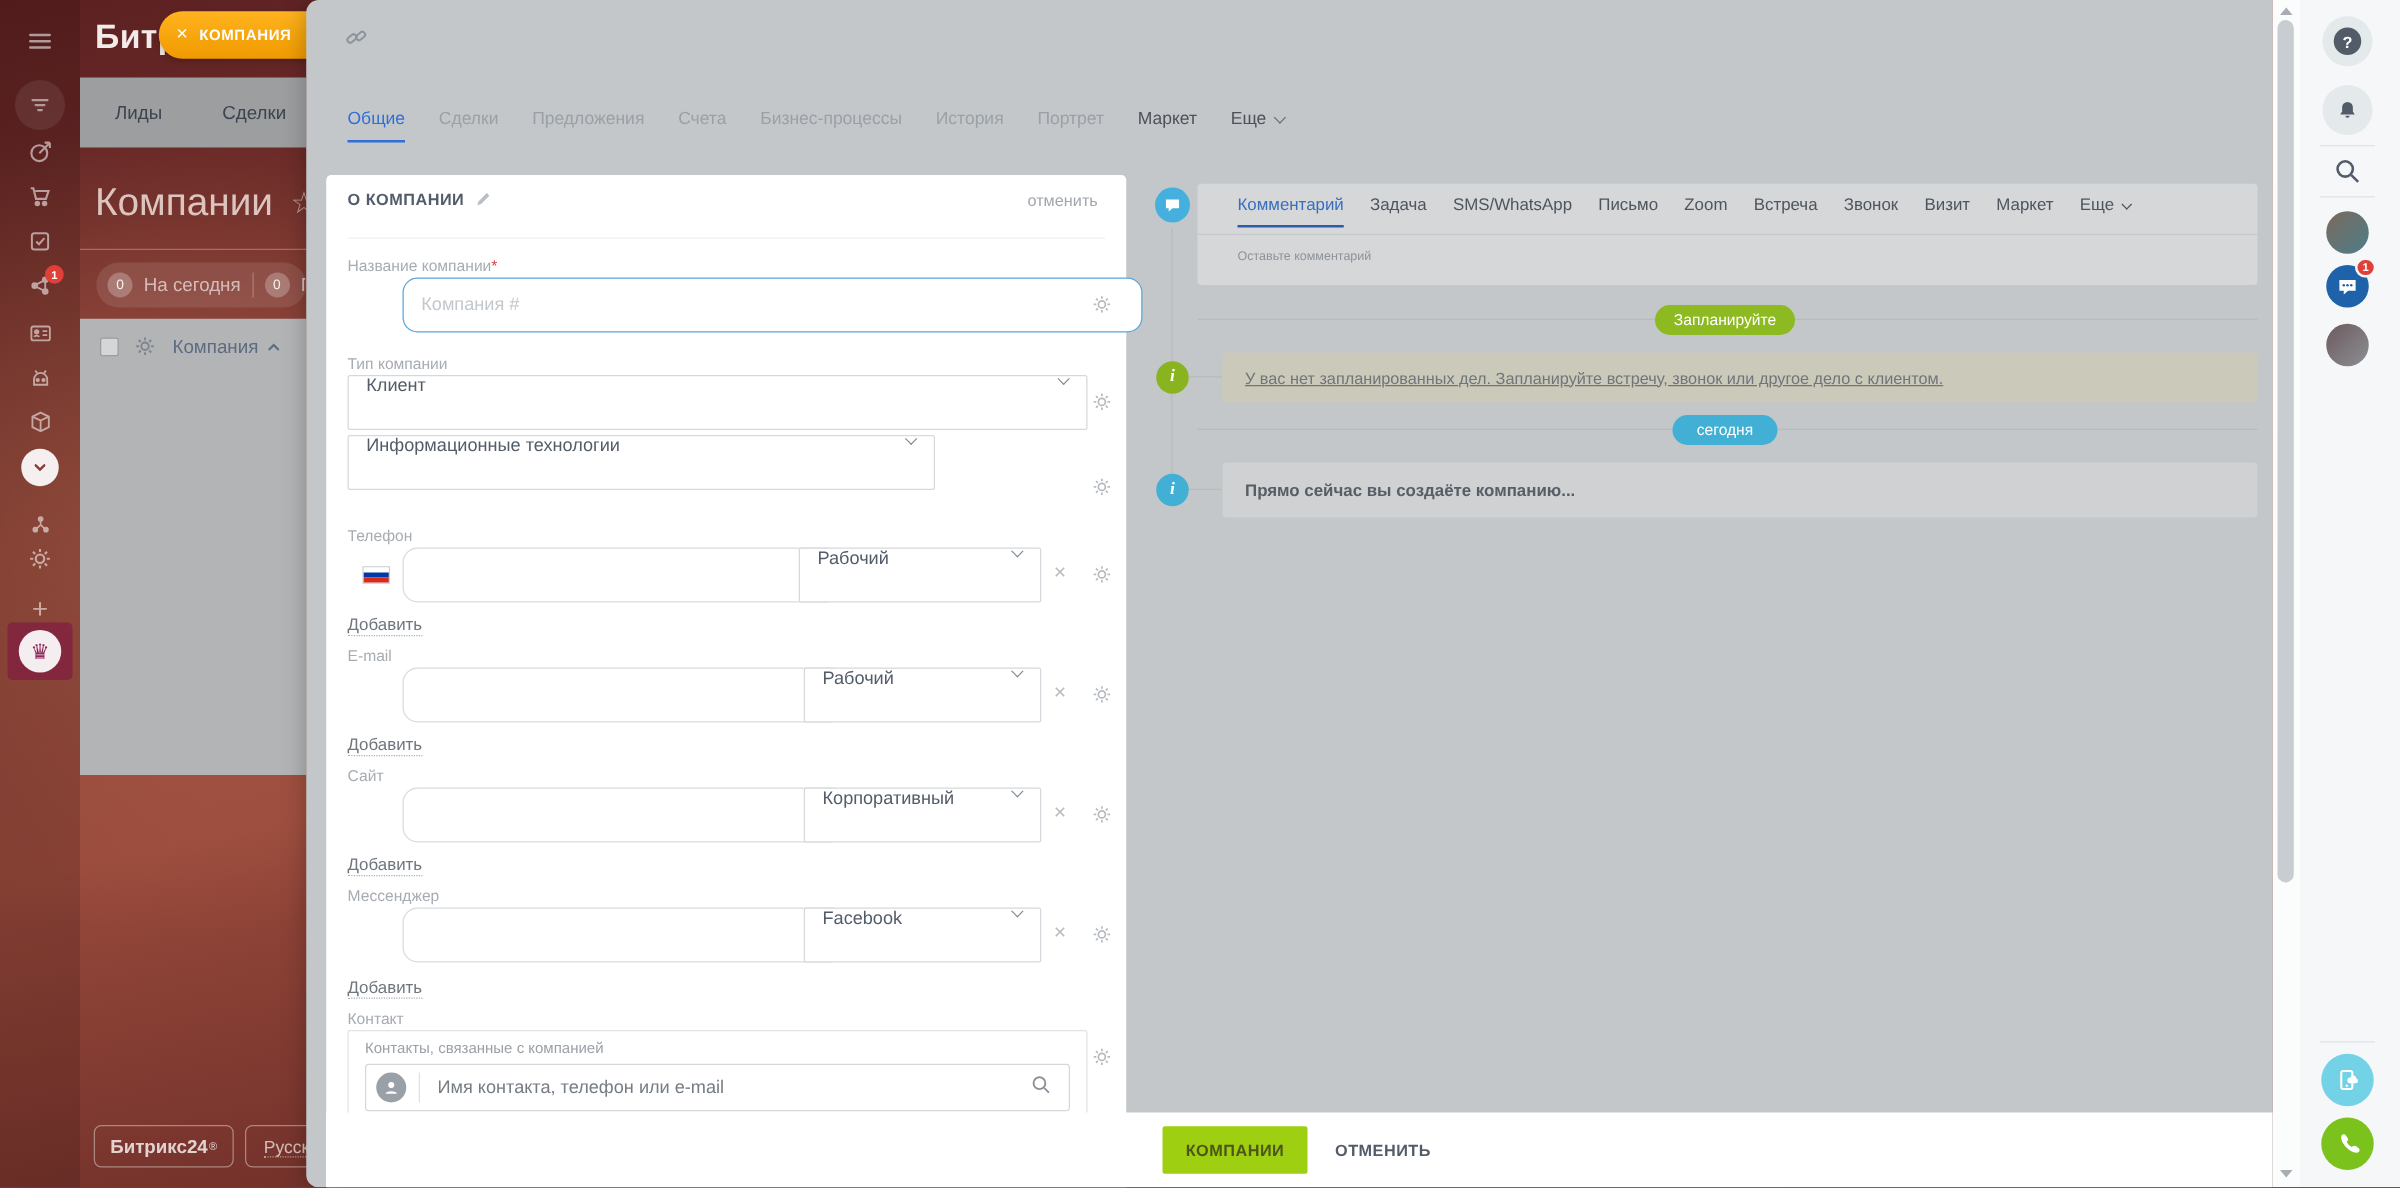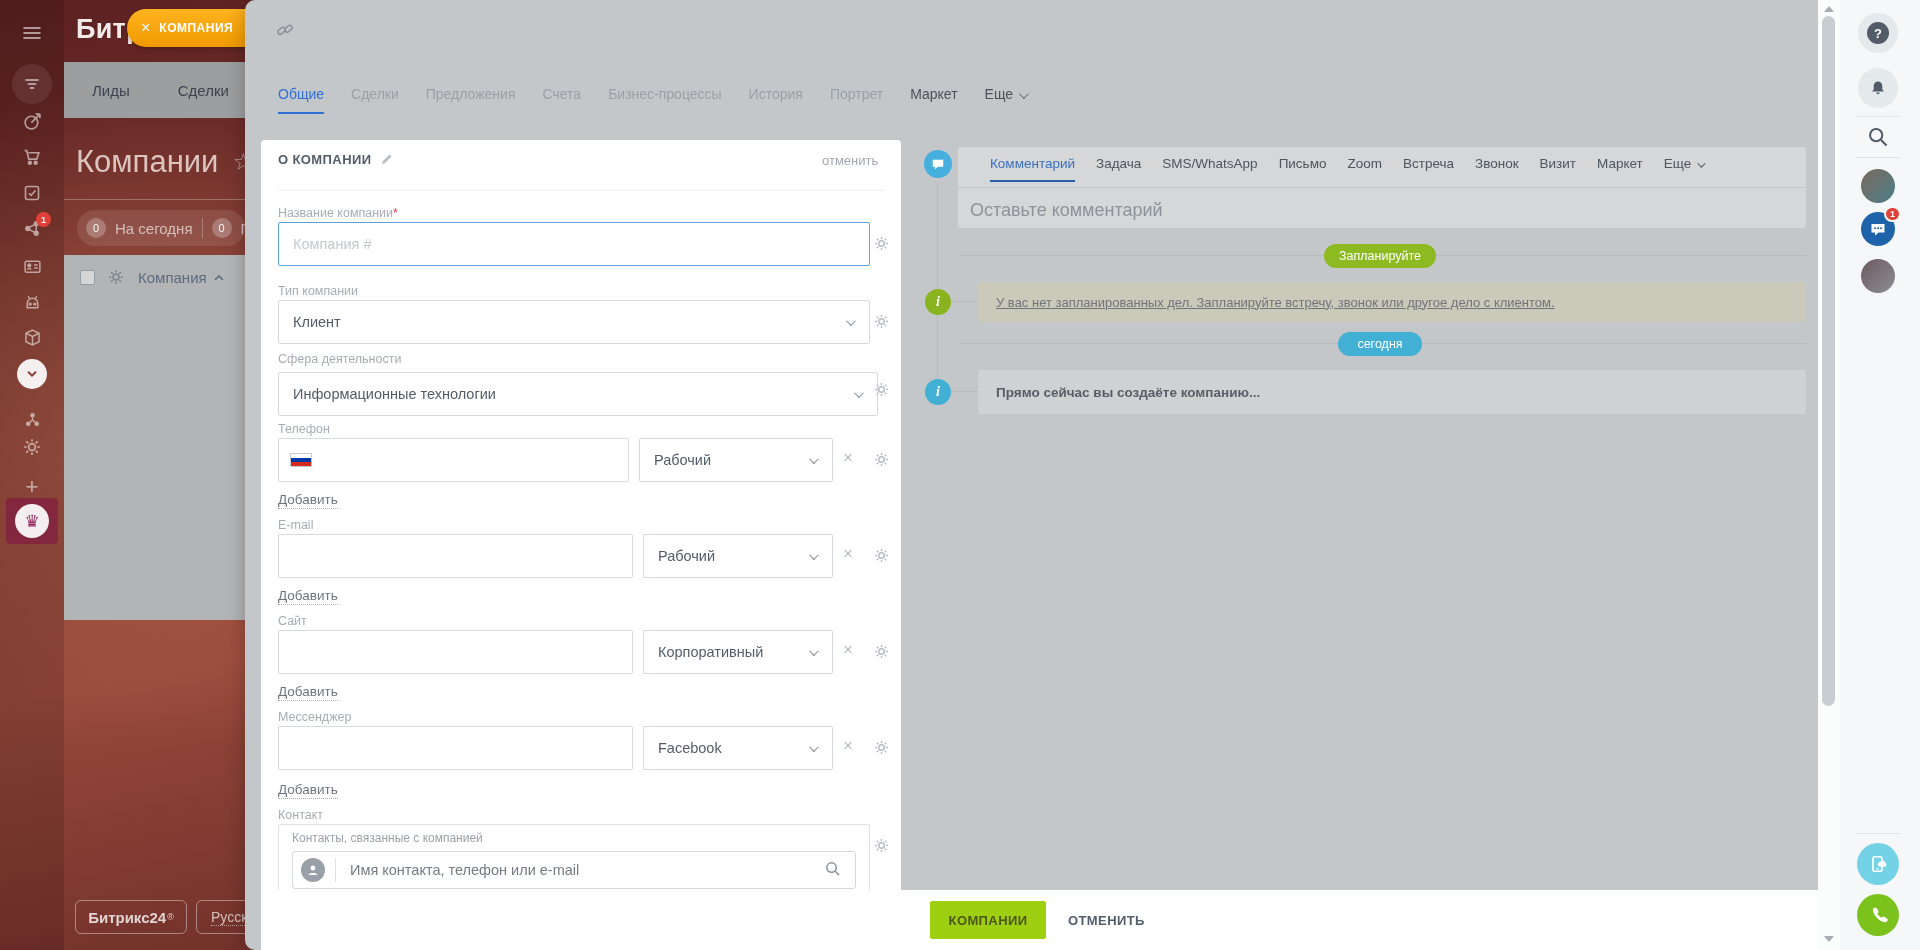--- a/index.html
+++ b/index.html
@@ -44,25 +44,25 @@
   #slider-tabs .st-active{color:#2f6fd6;border-bottom:2px solid #2f6fd6;}
   #slider-tabs .st-dark{color:#4d525a;font-weight:500;}
   .chev{display:inline-block;width:7px;height:7px;border-right:1.5px solid #666c74;border-bottom:1.5px solid #666c74;transform:rotate(45deg) translateY(-2px);margin-left:6px;}
   
   #form-card{left:261px;top:140px;width:640px;height:810px;background:#fff;border-radius:4px 4px 0 0;}
   .fsec-title{left:278px;top:152px;display:flex;align-items:center;gap:9px;font-size:13px;font-weight:700;color:#535c69;letter-spacing:.4px;}
   #cancel-edit{left:822px;top:153px;font-size:13px;color:#a1a7ae;}
   .fdiv{left:278px;top:190px;width:606px;height:1px;background:#eef0f2;}
   .flabel{position:absolute;font-size:12.5px;color:#a7acb3;}
   .req{color:#e03c3c;}
-  .inp{position:absolute;height:44px;border:1px solid #d8dbde;border-radius:2px;background:#fff;}
+  .inp{position:absolute;height:44px;border:1px solid #d8dbde;border-radius:12px;background:#fff;margin-left:44px;}
   .inp input{width:100%;height:100%;border:0;outline:0;background:transparent;padding:0 14px;font-size:14.5px;color:#535c69;}
   .inp input::placeholder{color:#c3c8cd;opacity:1;}
   .inp-focus{border-color:#58a6dd;}
-  .sel{position:absolute;height:44px;border:1px solid #d5d9dd;border-radius:2px;background:#fff;display:flex;align-items:center;padding:0 34px 0 14px;font-size:14.5px;color:#535c69;}
+  .sel{position:absolute;height:44px;border:1px solid #d5d9dd;border-radius:2px;background:#fff;display:flex;padding:0 34px 0 14px;font-size:14.5px;color:#535c69;}
   .sel .chev{position:absolute;right:16px;border-color:#828a92;}
   .gearpos{position:absolute;color:#b6bbc1;}
   .xrem{position:absolute;color:#b9bec3;font-size:17px;line-height:12px;}
   .addlink{position:absolute;font-size:13.5px;color:#6f767e;border-bottom:1px dotted #a9aeb5;padding-bottom:1px;}
   #flag{position:absolute;left:290px;top:453px;width:22px;height:14px;border:1px solid #c9cdd1;display:flex;flex-direction:column;}
   #flag i{flex:1;}
   #contact-box{left:278px;top:824px;width:592px;height:68px;border:1px solid #e0e3e6;border-radius:2px;background:#fff;}
   #contact-grouplabel{left:292px;top:831px;font-size:12px;color:#9ba1a8;}
   #contact-search{left:292px;top:851px;width:564px;height:38px;border:1px solid #d4d8db;border-radius:3px;background:#fff;display:flex;align-items:center;}
   #contact-search .pcircle{width:24px;height:24px;border-radius:50%;background:#99a0a7;margin:0 10px 0 8px;display:flex;align-items:center;justify-content:center;flex:none;}
@@ -70,21 +70,21 @@
   #contact-search input{flex:1;border:0;outline:0;font-size:14.5px;color:#1d4ed8;padding:0 14px;}
   #contact-search input::placeholder{color:#757c84;opacity:1;}
   
   #composer-circle{left:924px;top:150px;width:28px;height:28px;border-radius:50%;background:#45b0dd;display:flex;align-items:center;justify-content:center;}
   #composer{left:958px;top:147px;width:848px;height:81px;background:#d5d7d9;border-radius:3px;}
   #tl-tabs{left:990px;top:156px;display:flex;gap:21px;font-size:13.5px;}
   #tl-tabs .tt{color:#4d555e;padding-bottom:9px;white-space:nowrap;}
   #tl-tabs .tt-active{color:#3a6fc0;border-bottom:2px solid #2b5da9;}
   #tl-tabs .chev{border-color:#4d555e;width:6px;height:6px;}
   #composer-div{left:958px;top:187px;width:848px;height:1px;background:#c6c9cb;}
-  #comment-ph{left:970px;top:200px;font-size:18px;color:#8d939a;}
+  #comment-ph{left:990px;top:200px;font-size:10px;color:#8d939a;}
   .vline{left:937px;top:183px;width:1px;height:210px;background:#b7bbbe;}
   .hsep{position:absolute;left:958px;width:848px;height:1px;background:#b7bbbe;}
   .tl-badge{position:absolute;height:24px;border-radius:12px;color:#fff;font-size:12.5px;display:flex;align-items:center;justify-content:center;}
   .conn{position:absolute;left:937px;width:41px;height:1px;background:#b7bbbe;}
   .icircle{position:absolute;left:925px;width:26px;height:26px;border-radius:50%;color:#fff;display:flex;align-items:center;justify-content:center;font-family:"Liberation Serif",serif;font-style:italic;font-weight:700;font-size:14px;}
   .tl-card{position:absolute;left:978px;width:828px;border-radius:3px;display:flex;align-items:center;padding-left:18px;}
   
   #bottom-bar{left:261px;top:890px;width:1557px;height:60px;background:#fff;}
   #save-btn{left:930px;top:901px;width:116px;height:38px;border-radius:2px;background:#9ecf10;color:#4c5617;font-size:13px;font-weight:700;letter-spacing:.4px;display:flex;align-items:center;justify-content:center;}
   #cancel-btn{left:1056px;top:901px;height:38px;display:flex;align-items:center;color:#535c69;font-size:13px;font-weight:700;letter-spacing:.4px;padding:0 12px;}
@@ -280,21 +280,21 @@
   <div class="sel" style="left:278px;top:300px;width:592px;">
     <span>Клиент</span>
       <span class="chev"></span>
   </div>
   <span class="gearpos" style="left:874px;top:314px;"><svg width="15" height="15" viewBox="0 0 16 16" fill="none" stroke="currentColor" stroke-width="1.5">
         <circle cx="8" cy="8" r="3"></circle>
         <path d="M8 1v2.2M8 12.8V15M1 8h2.2M12.8 8H15M3 3l1.6 1.6M11.4 11.4L13 13M13 3l-1.6 1.6M4.6 11.4L3 13"></path>
       </svg></span>
 
   <span class="flabel" style="left:278px;top:352px;">Сфера деятельности</span>
-  <div class="sel" style="left:278px;top:372px;width:600px;">
+  <div class="sel" style="left:278px;top:348px;width:470px;">
     <span>Информационные технологии</span>
       <span class="chev"></span>
   </div>
   <span class="gearpos" style="left:874px;top:382px;"><svg width="15" height="15" viewBox="0 0 16 16" fill="none" stroke="currentColor" stroke-width="1.5">
         <circle cx="8" cy="8" r="3"></circle>
         <path d="M8 1v2.2M8 12.8V15M1 8h2.2M12.8 8H15M3 3l1.6 1.6M11.4 11.4L13 13M13 3l-1.6 1.6M4.6 11.4L3 13"></path>
       </svg></span>
 
   <span class="flabel" style="left:278px;top:422px;">Телефон</span>
   <div class="inp" style="left:278px;top:438px;width:351px;"><input style="padding-left: 44px;"></div>

